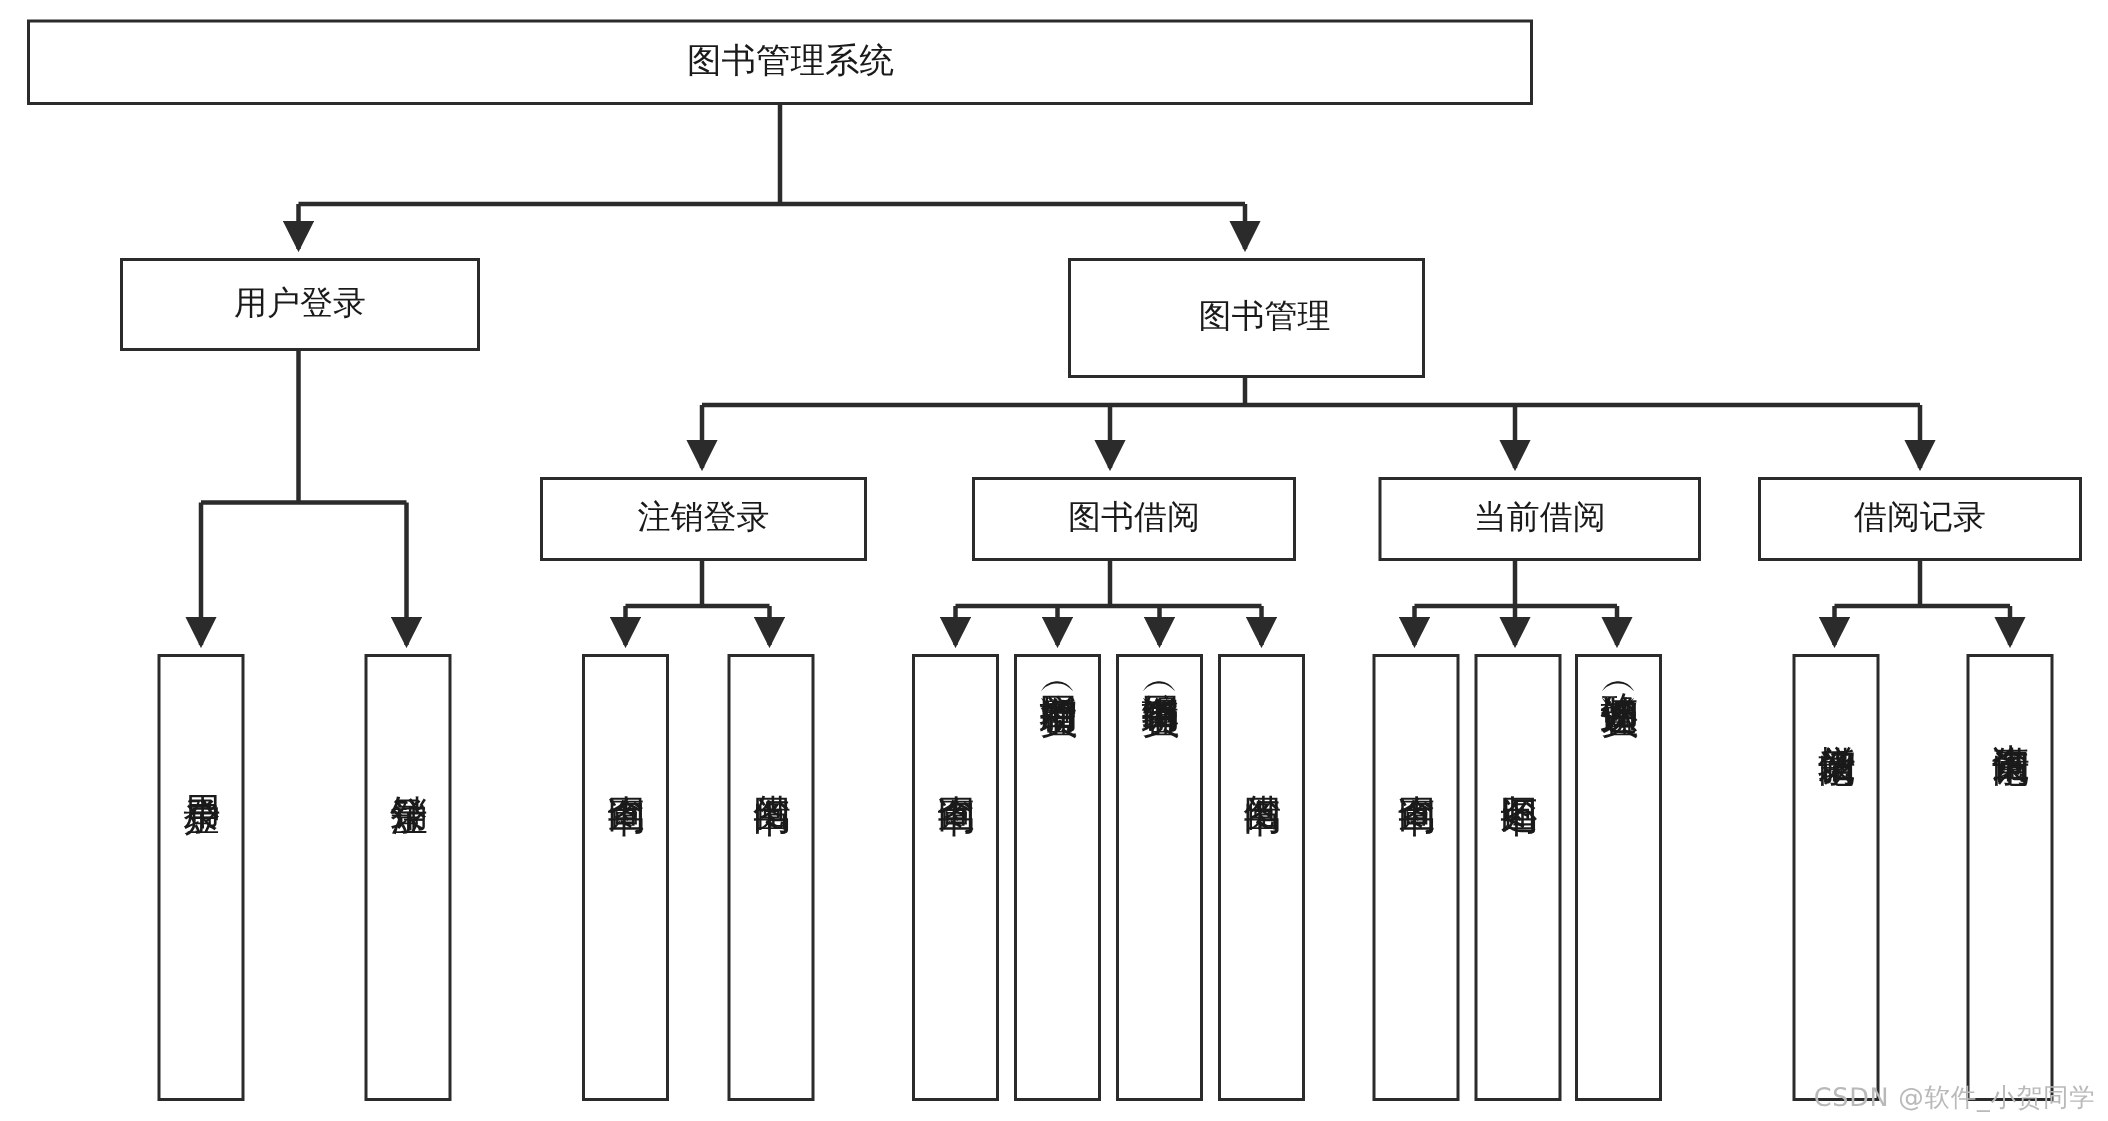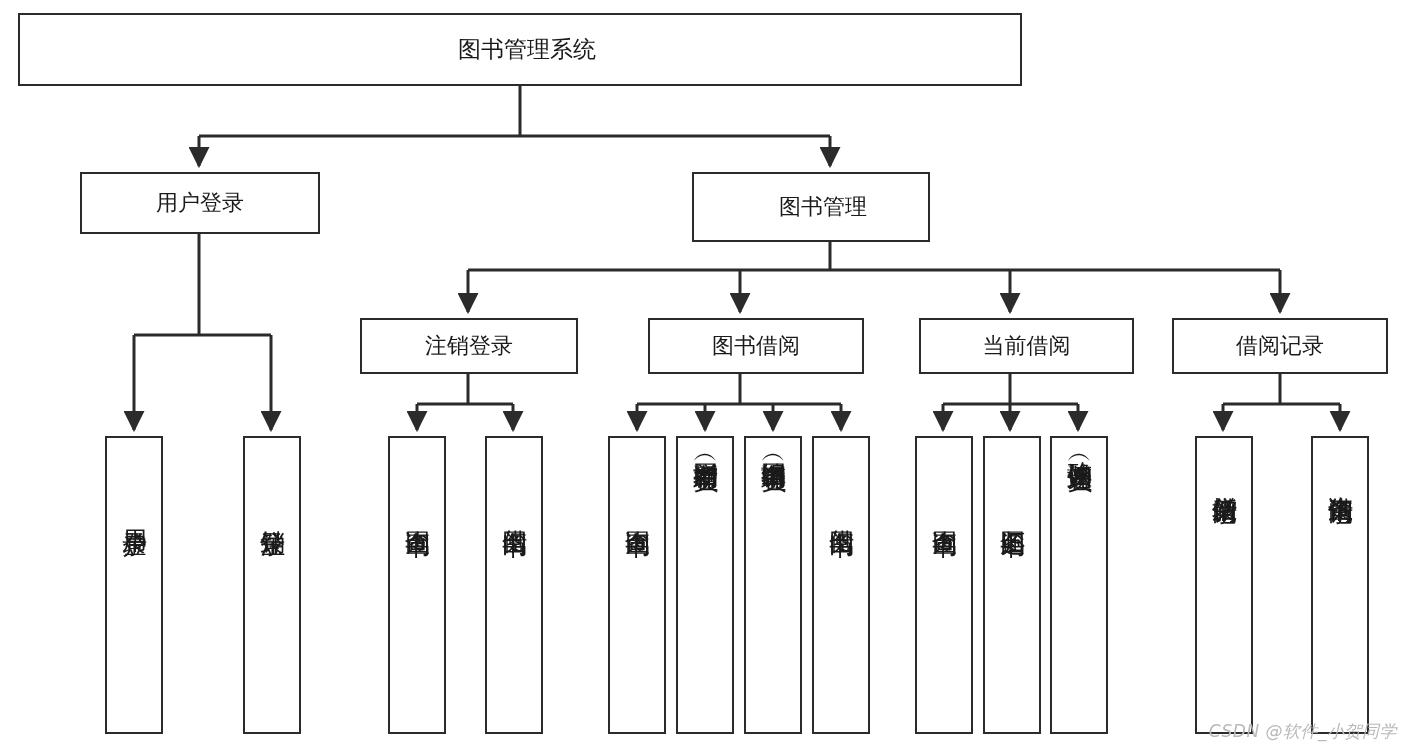--- a/index.html
+++ b/index.html
@@ -57,21 +57,20 @@
     font-size: 23px;
   }
   .watermark {
     position: absolute;
     right: 8px;
     bottom: 4px;
     font-size: 17px;
     color: #b9b9b9;
     white-space: nowrap;
     letter-spacing: 0.5px;
-    font-style: italic;
   }
 </style>
 </head>
 <body>
 
 <div id="canvas">
 
   <svg id="wires" viewBox="0 0 1405 747" xmlns="http://www.w3.org/2000/svg">
     <defs>
       <marker id="arrow" viewBox="0 0 10 10" refX="9" refY="5" markerWidth="7" markerHeight="7" orient="auto-start-reverse">
@@ -115,28 +114,28 @@
       <path d="M 1010 404 L 1010 430" marker-end="url(#arrow)"></path>
       <path d="M 1078 404 L 1078 430" marker-end="url(#arrow)"></path>
 
       <path d="M 1280 374 L 1280 404"></path>
       <path d="M 1223 404 L 1340 404"></path>
       <path d="M 1223 404 L 1223 430" marker-end="url(#arrow)"></path>
       <path d="M 1340 404 L 1340 430" marker-end="url(#arrow)"></path>
     </g>
   </svg>
 
-  <div class="node horiz root" style="left:18px; top:13px; width:1004px; height:73px;padding-left:14px;">
+  <div class="node horiz root" style="left:18px; top:13px; width:1004px; height:57px;padding-left:14px;">
     <span>图书管理系统</span>
   </div>
 
   <div class="node horiz" style="left:80px; top:172px; width:240px; height:62px;">
     <span>用户登录</span>
   </div>
-  <div class="node horiz" style="left:692px; top:172px; width:238px; height:70px;padding-left:24px;">
+  <div class="node horiz" style="left:712px; top:172px; width:238px; height:80px;padding-left:24px;">
     <span>图书管理</span>
   </div>
 
   <div class="node horiz" style="left:360px; top:318px; width:218px; height:56px;">
     <span>注销登录</span>
   </div>
   <div class="node horiz" style="left:648px; top:318px; width:216px; height:56px;">
     <span>图书借阅</span>
   </div>
   <div class="node horiz" style="left:903px; top:318px; width:215px; height:56px;margin-left:16px;">

